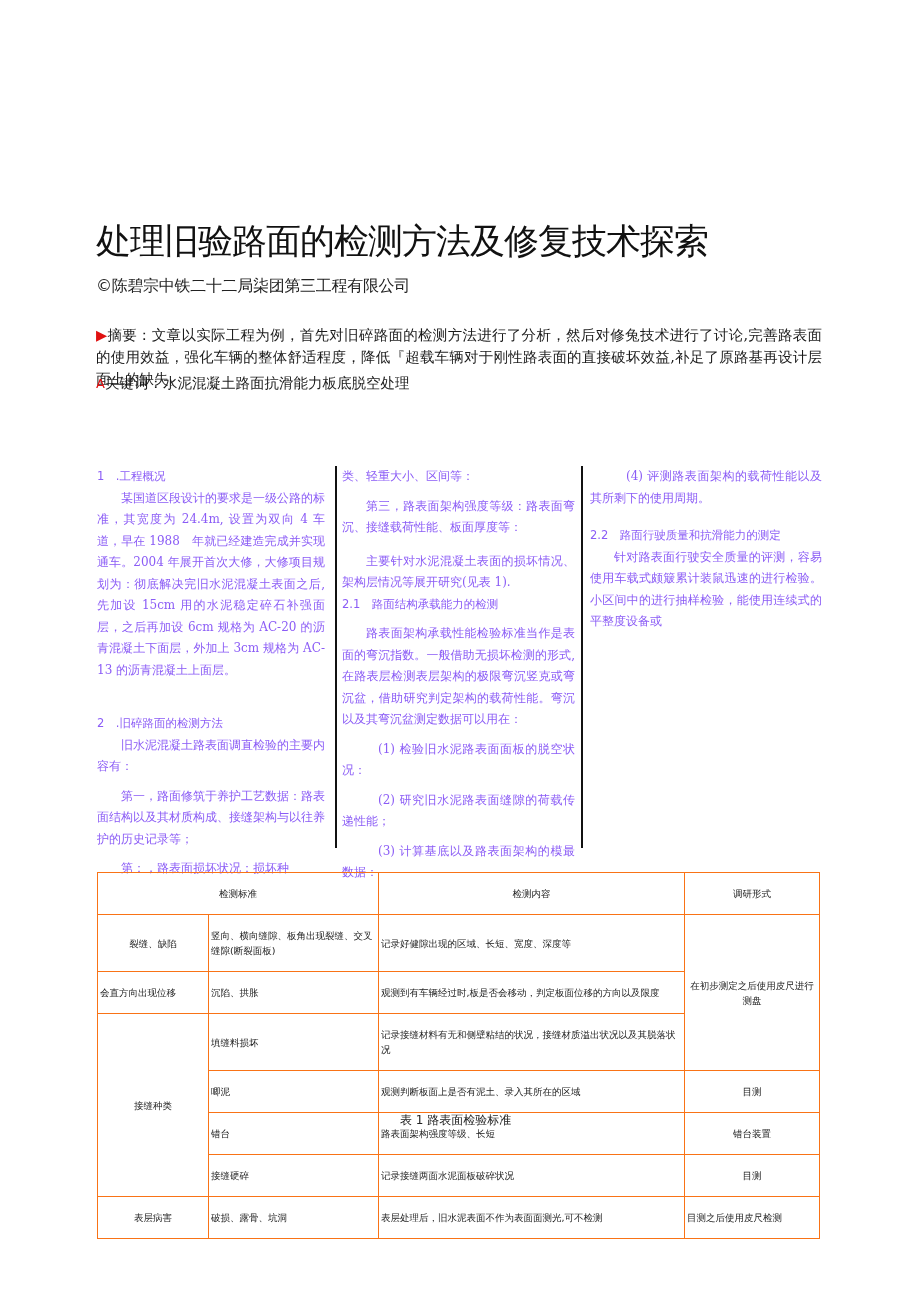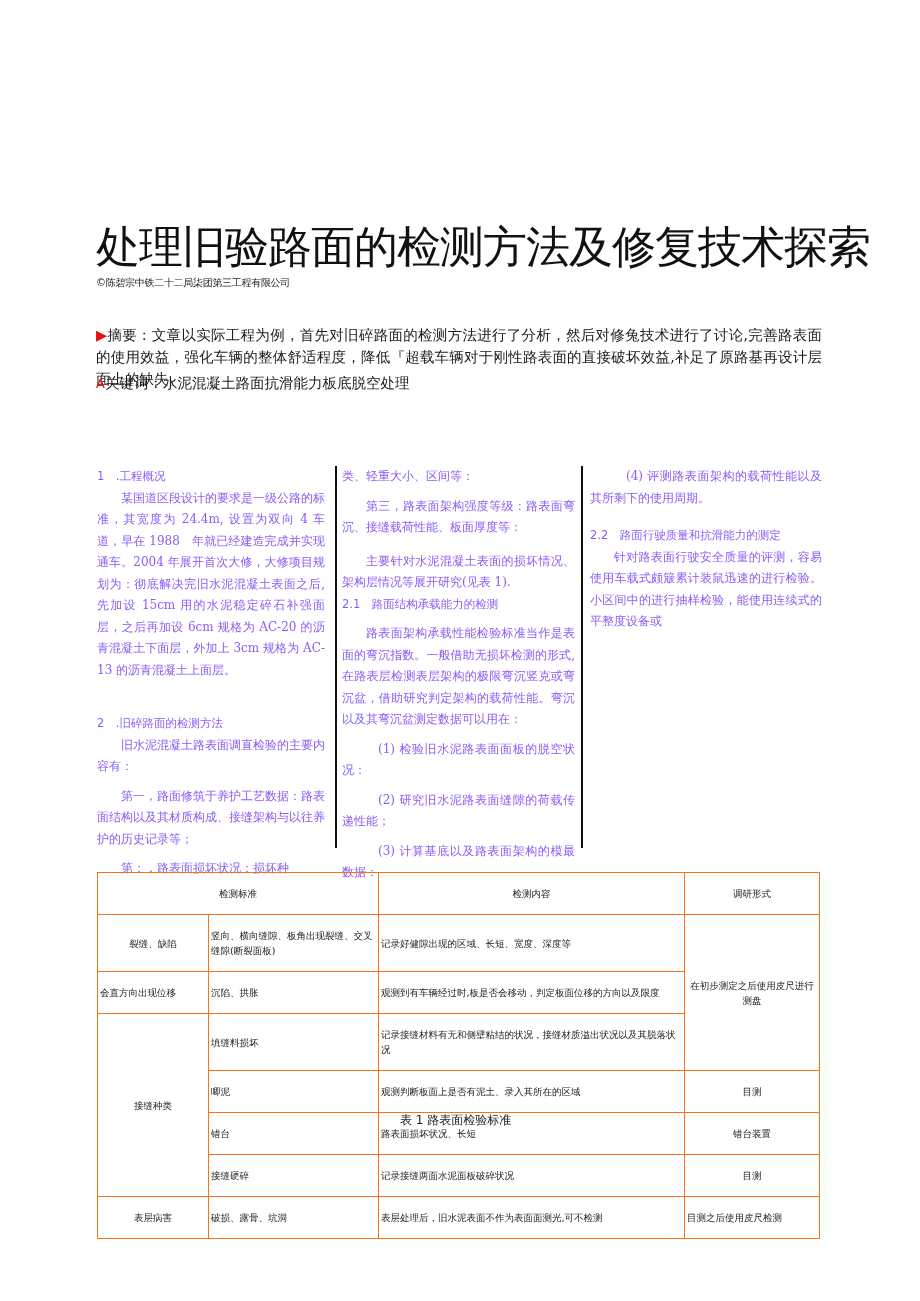--- a/index.html
+++ b/index.html
@@ -1,22 +1,22 @@
 <!DOCTYPE html>
 <html><head>
 <meta charset="utf-8">
 <style>
   html, body { margin: 0; padding: 0; background: #ffffff; }
   body { width: 920px; height: 1301px; position: relative; overflow: hidden;
          font-family: "DejaVu Serif", "Liberation Serif", serif; color: #1a1a1a; }
   .abs { position: absolute; }
   .title { left: 96px; top: 218px; font-family: "DejaVu Sans", "Liberation Sans", sans-serif;
-           font-size: 44px; letter-spacing: -1px; color: #111; white-space: nowrap; }
+           font-size: 35px; letter-spacing: -1px; color: #111; white-space: nowrap; }
   .author { left: 96px; top: 276px; font-family: "DejaVu Sans", "Liberation Sans", sans-serif;
-            font-size: 10px; color: #222; white-space: nowrap; letter-spacing: -0.3px; }
+            font-size: 16px; color: #222; white-space: nowrap; letter-spacing: -0.3px; }
   .abstract { left: 96px; top: 324px; width: 726px; font-size: 14.5px; line-height: 22px;
               color: #1a1a1a; text-align: justify; }
   .abstract .marker { color: #e01010; }
   .keywords { left: 96px; top: 372px; font-size: 14.5px; line-height: 22px; white-space: nowrap; }
   .keywords .marker { color: #e01010; font-family: "DejaVu Sans", sans-serif; font-size: 13px; }
   .col { top: 466px; font-size: 12px; line-height: 21.5px; color: #8b5cf6; text-align: justify; }
   .col1 { left: 97px; width: 228px; }
   .col2 { left: 342px; width: 233px; }
   .col3 { left: 590px; width: 232px; }
   .col p { margin: 0; }
@@ -117,21 +117,21 @@
     <td>填缝料损坏</td>
     <td>记录接缝材料有无和侧壁粘结的状况，接缝材质溢出状况以及其脱落状况</td>
   </tr>
   <tr style="height:24px">
     <td>唧泥</td>
     <td>观测判断板面上是否有泥土、录入其所在的区域</td>
     <td class="c">目测</td>
   </tr>
   <tr style="height:23px">
     <td>错台</td>
-    <td>路表面损坏状况、长短</td>
+    <td>路表面架构强度等级、长短</td>
     <td class="c">错台装置</td>
   </tr>
   <tr style="height:31px">
     <td>接缝硬碎</td>
     <td>记录接缝两面水泥面板破碎状况</td>
     <td class="c">目测</td>
   </tr>
   <tr style="height:21px">
     <td class="c">表层病害</td>
     <td>破损、露骨、坑洞</td>

